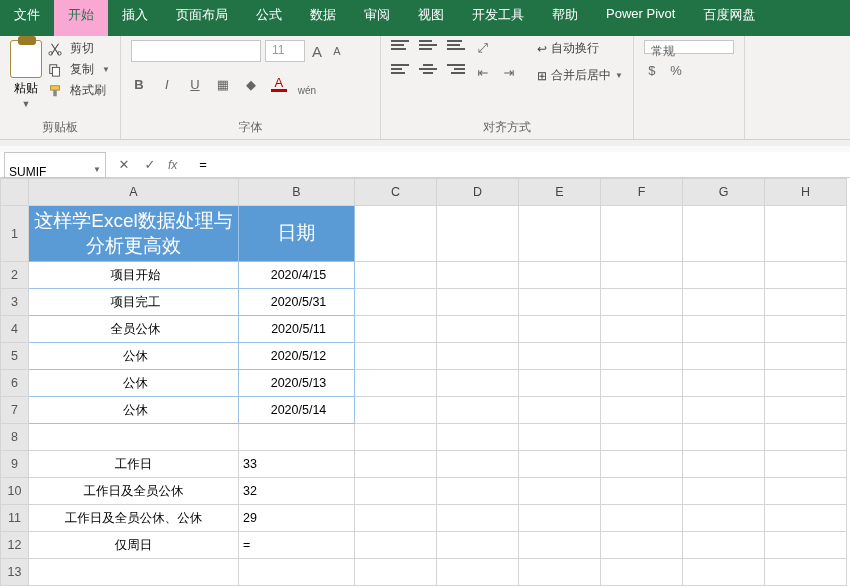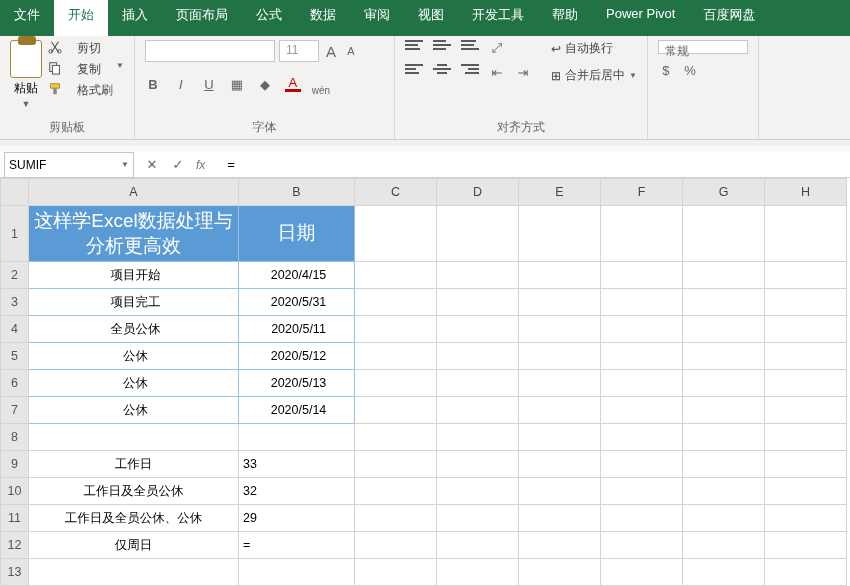--- a/index.html
+++ b/index.html
@@ -1,54 +1,54 @@
 <!DOCTYPE html>
 <html><head>
 <meta charset="utf-8">
 <style>
   * { margin: 0; padding: 0; box-sizing: border-box; font-family: "Microsoft YaHei", "Segoe UI", sans-serif; }
   body { background: #fafafa; width: 850px; height: 586px; overflow: hidden; font-size: 12px; }
 
   
   .ribbon-tabs { display: flex; background: #217346; height: 36px; color: #fff; }
   .ribbon-tab { padding: 6px 14px; font-size: 13px; cursor: pointer; }
-  .ribbon-tab.active { background: #ffffff; color: #217346; }
+  .ribbon-tab.active { background: #f9a8d4; color: #217346; }
 
   
   .ribbon { display: flex; background: #f3f2f1; border-bottom: 1px solid #d0d0d0; height: 104px; }
   .group { display: flex; flex-direction: column; border-right: 1px solid #d9d7d5; padding: 4px 10px 0 10px; }
   .group-body { flex: 1; display: flex; align-items: flex-start; gap: 6px; }
   .group-label { text-align: center; font-size: 12px; color: #666; padding: 3px 0 3px 0; }
 
   .paste-big { display: flex; flex-direction: column; align-items: center; gap: 2px; }
   .paste-icon { width: 32px; height: 38px; background: linear-gradient(#fff,#fff); border: 1px solid #a88a3a; border-radius: 3px; position: relative; }
   .paste-icon::before { content:""; position:absolute; top:-5px; left:7px; width:18px; height:9px; background:#9a7a28; border-radius:3px; }
   .small-btns { display: flex; flex-direction: column; gap: 4px; font-size: 12px; color: #444; }
-  .small-btn { display: flex; gap: 15px; cursor: pointer; }
+  .small-btn { display: flex; align-items: center; gap: 8px; cursor: pointer; }
   .scis { display:inline-block; width:14px; height:14px; }
 
   .font-row1 { display:flex; align-items:center; gap:4px; margin-bottom:8px; }
   .font-row2 { display:flex; align-items:center; gap:12px; color:#777; }
   .fbox { border:1px solid #c7c7c7; background:#fff; height:22px; padding:2px 20px 2px 6px; font-size:12px; color:#9a9a9a; }
   .fbox.wide { width:130px; }
   .fbox.small { width:40px; text-align:center; }
   .ico { width:16px; height:16px; display:inline-flex; align-items:center; justify-content:center; font-size:13px; color:#666; cursor:pointer; }
 
   .align-col { display:flex; flex-direction:column; gap:8px; }
   .align-row { display:flex; gap:10px; }
   .align-ico { width:18px; height:14px; display:flex; flex-direction:column; gap:2px; cursor:pointer; }
   .align-ico span { display:block; height:2px; background:#5a5a5a; }
 
   .wrap-col { display:flex; flex-direction:column; gap:10px; font-size:12px; color:#444; }
   .wrap-item { display:flex; align-items:center; gap:4px; cursor:pointer; }
   .numbox { border:1px solid #c7c7c7; background:#fff; height:14px; width:90px; padding:2px 6px; font-size:12px; color:#666; }
 
   
   .fxrow { display:flex; align-items:center; height:26px; border-bottom:1px solid #d0d0d0; background:#fff; margin-top:6px; }
-  .namebox { width:130px; border:1px solid #c7c7c7; height:22px; margin-left:4px; padding:12px 4px; font-size:12px; display:flex; align-items:center; justify-content:space-between; }
+  .namebox { width:102px; border:1px solid #c7c7c7; height:22px; margin-left:4px; padding:12px 4px; font-size:12px; display:flex; align-items:flex-start; justify-content:space-between; }
   .fx-btns { display:flex; align-items:center; gap:10px; padding:0 10px; color:#666; }
   .fx-label { font-style:italic; color:#777; padding-right:6px; }
   .formula-input { flex:1; border:none; outline:none; font-size:13px; padding:2px 6px; }
 
   
   .grid { position:relative; background:#fff; }
   table { border-collapse:collapse; table-layout:fixed; }
   th, td { border:1px solid #d4d4d4; font-size:12.5px; height:27px; padding:0 4px; overflow:hidden; white-space:nowrap; }
   th { background:#e6e6e6; font-weight:normal; color:#444; text-align:center; }
   .corner { width:28px; background:#e6e6e6; }

